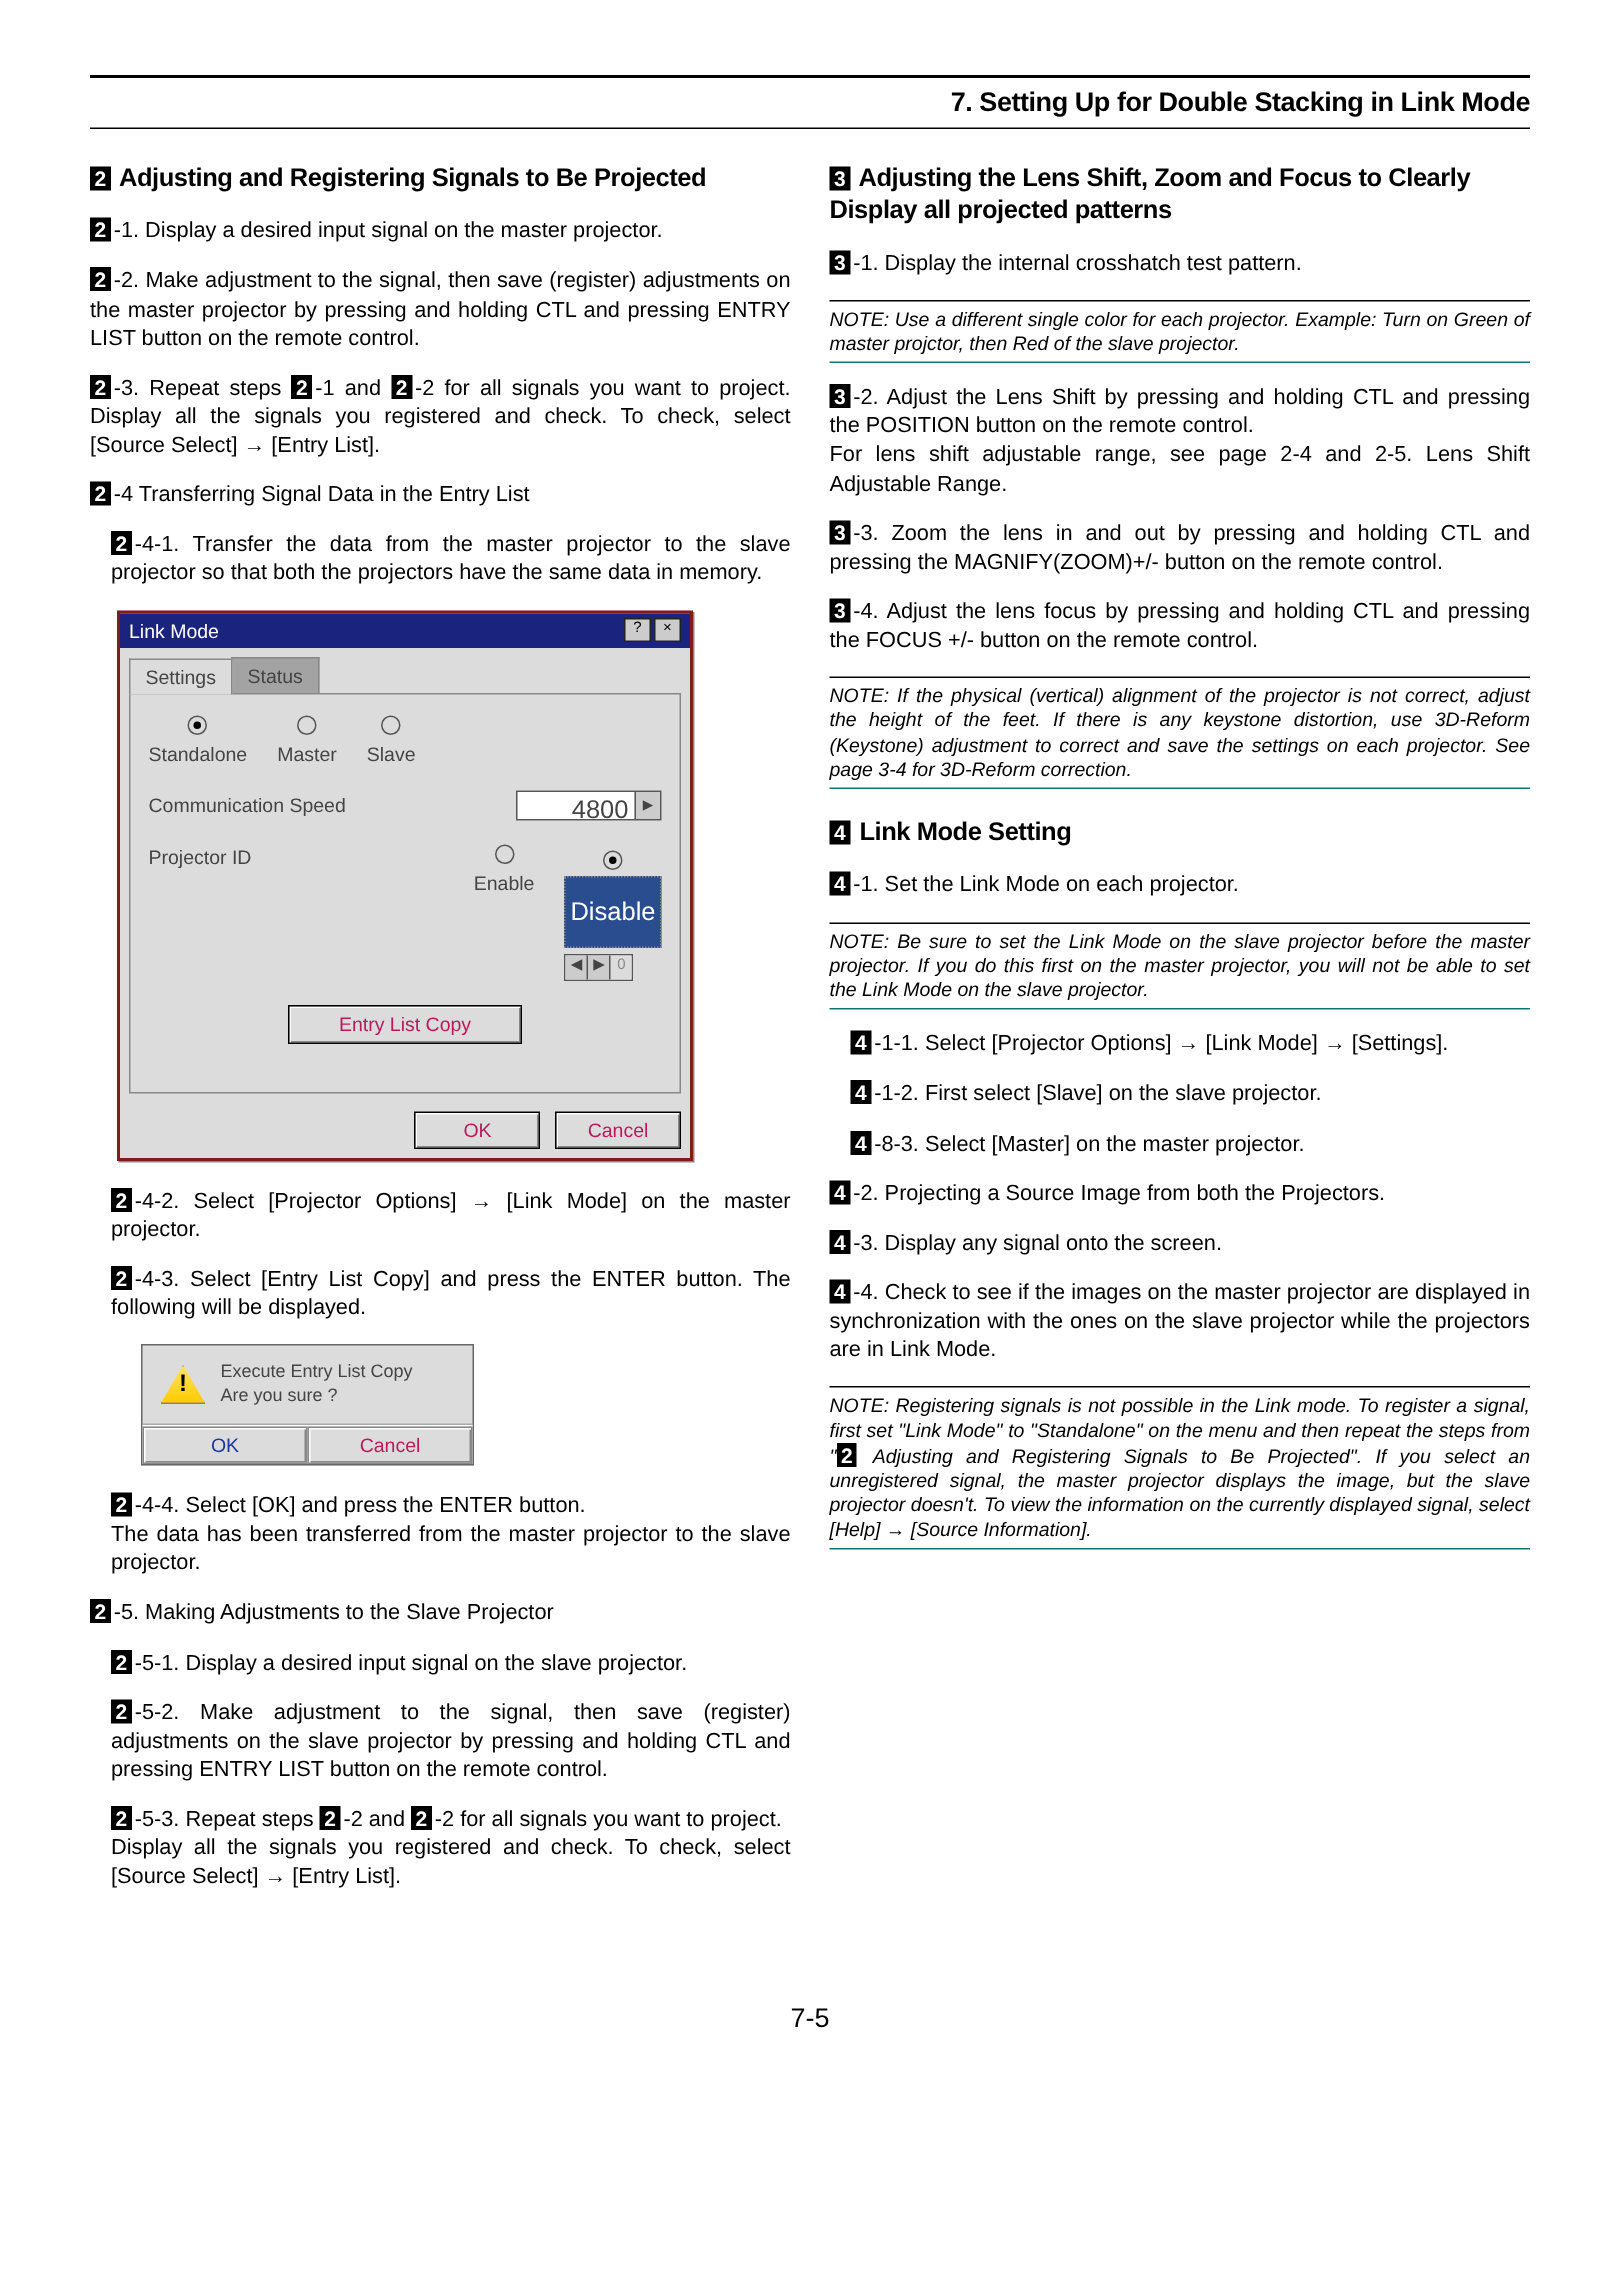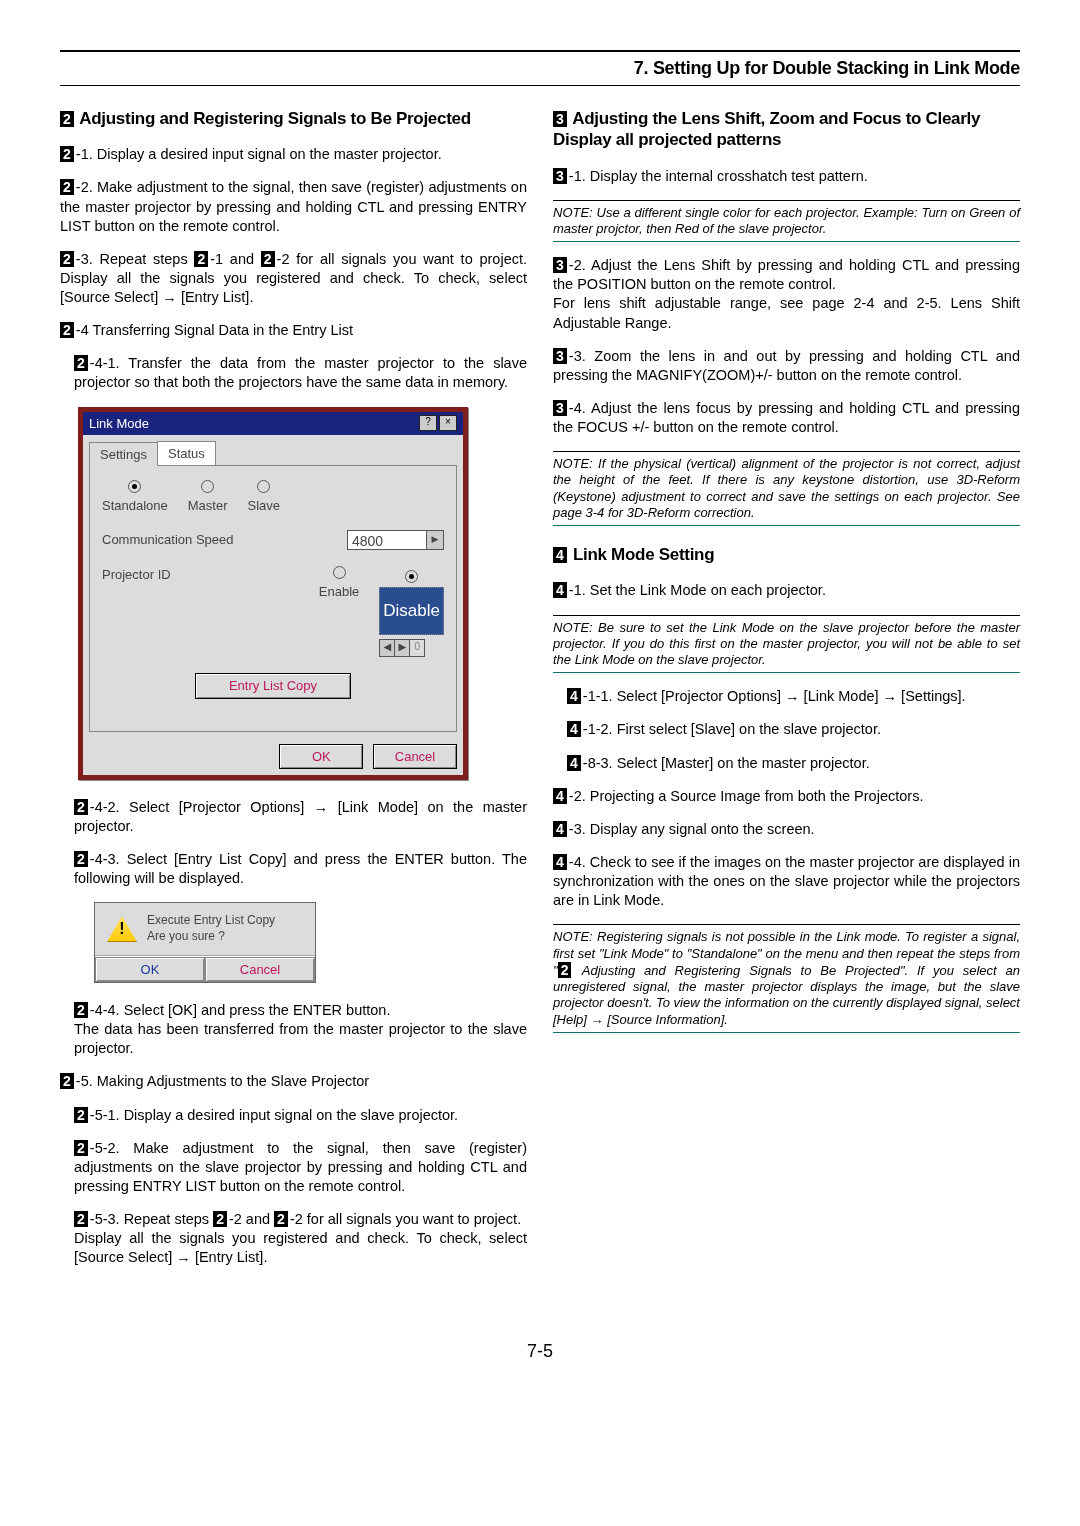--- a/index.html
+++ b/index.html
@@ -55,21 +55,21 @@
     line-height: 1.25;
     padding: 4px 0;
     margin: 10px 0 14px 0;
     text-align: justify;
   }
   .pagenum { text-align: center; font-size: 18px; margin-top: 60px; }
 
   
   .dlg {
     width: 380px;
-    border: 5px solid #7f1d1d;
+    border: 2px solid #7f1d1d;
     background: #dcdcdc;
     font-family: "MS Sans Serif", Tahoma, sans-serif;
     font-size: 13px;
     color: #444;
     margin: 6px 0 18px 18px;
     box-shadow: 1px 1px 0 #888;
   }
   .dlg-title {
     background: #1a237e;
     color: #fff;
@@ -84,37 +84,37 @@
     width: 16px; height: 14px;
     background: #ccc; border: 1px solid #222;
     font-size: 10px; line-height: 12px; text-align: center;
     color: #000;
   }
   .tabs { display: flex; padding: 6px 6px 0 6px; }
   .tab {
     padding: 3px 10px;
     border: 1px solid #888;
     border-bottom: none;
-    background: #ffffff;
+    background: #a3a3a3;
     margin-right: -1px;
   }
   .tab.active { background: #dcdcdc; position: relative; top: 1px; }
   .panel {
     border: 1px solid #888;
     margin: 0 6px 6px 6px;
     padding: 14px 12px 14px 12px;
     background: #dcdcdc;
   }
   .radio-row, .field-row { display: flex; align-items: center; margin-bottom: 16px; gap: 20px; }
   .radio { display: inline-flex; align-items: center; gap: 4px; flex-direction: column; }
   .r-circ { width:11px; height:11px; border:1px solid #555; border-radius:50%; display:inline-flex; align-items:center; justify-content:center; }
   .r-dot { width:5px; height:5px; background:#000; border-radius:50%; }
   .lbl-col { width: 140px; }
   .spinbox { display:inline-flex; align-items:stretch; border:1px solid #555; background:#fff; height:18px; overflow:hidden; }
-  .spinbox .val { width:70px; padding:1px 4px; font-size:14px; text-align:left; }
+  .spinbox .val { width:70px; padding:1px 4px; font-size:17px; text-align:right; }
   .spinbox .btn { width:16px; background:#ccc; border-left:1px solid #555; font-size:9px; text-align:center; line-height:16px; }
   .dotted-box { border:1px dotted #888; background:#2a4d8f; color:#fff; padding:12px 3px; font-size:17px;}
   .small-spin { display:inline-flex; border:1px solid #555; background:#fff; height:16px; margin-top:4px;}
   .small-spin div{width:14px;text-align:center;font-size:10px;line-height:14px;border-left:1px solid #555;background:#ccc;}
   .small-spin div:first-child{border-left:none;}
   .entry-btn-row { text-align:center; margin: 6px 0 18px 0;}
   .win-btn {
     display:inline-block; min-width:58px; padding:3px 12px;
     background:#dcdcdc; border:1px solid #000;
     box-shadow: inset 1px 1px 0 #fff, inset -1px -1px 0 #888;

